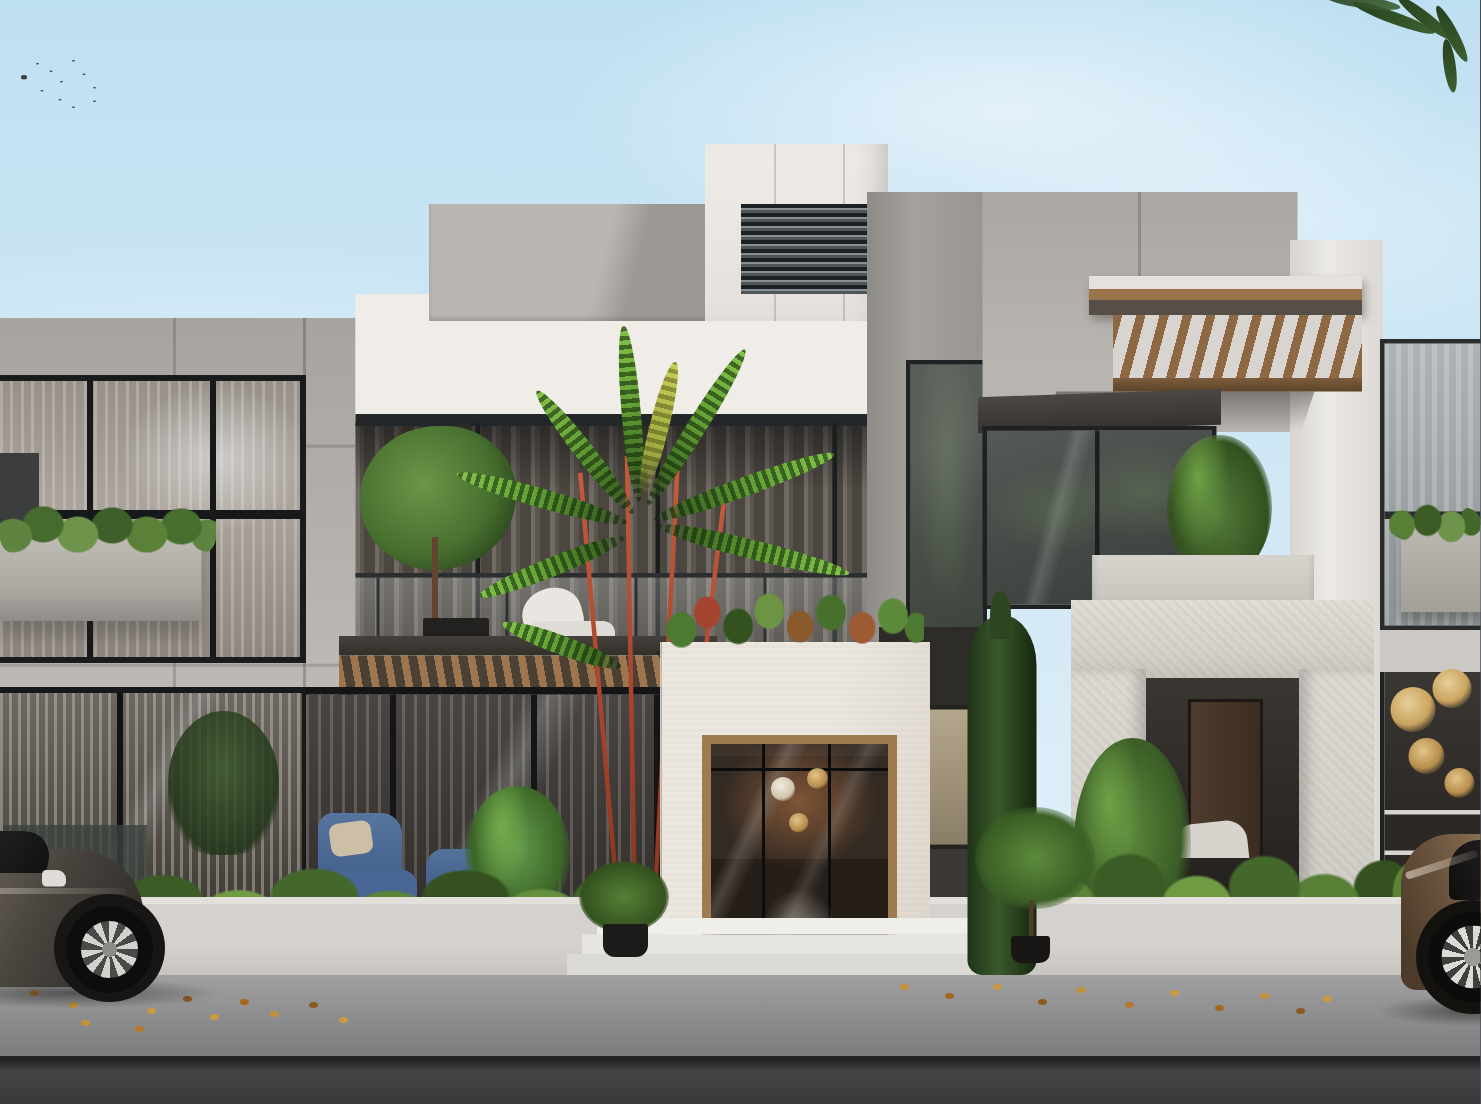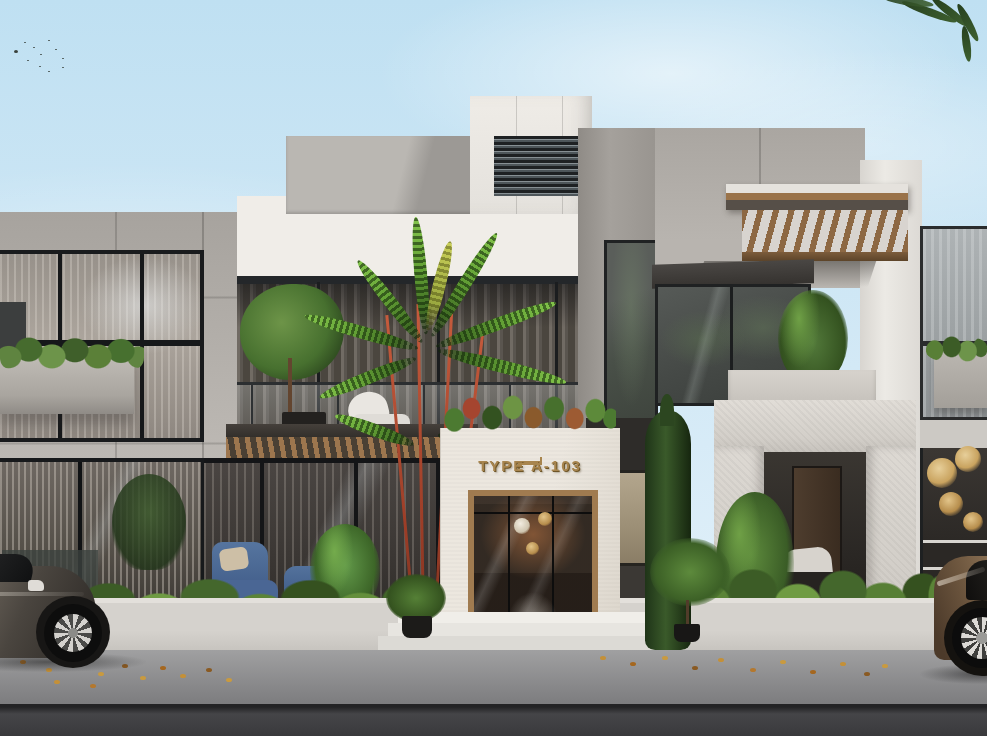--- a/index.html
+++ b/index.html
@@ -496,25 +496,20 @@
     <span class="palm-pot"></span>
   </div>
 
   <div class="shrubs-left"></div>
   <div class="shrubs-right"></div>
   <div class="shrubs-far-right"></div>
   <div class="sidewalk"></div>
 
   <div class="entrance"></div>
   <div class="entrance-plants"></div>
-  <div class="entrance-sign">
-    <span class="sign-line-left"></span>
-    <span class="sign-text">TYPE A-103</span>
-    <span class="sign-line-right"></span>
-  </div>
   <div class="entrance-door">
     <span class="door-orb-white"></span>
     <span class="door-orb-gold1"></span>
     <span class="door-orb-gold2"></span>
     <span class="door-floor-glow"></span>
   </div>
   <div class="steps">
     <span class="step-1"></span>
     <span class="step-2"></span>
     <span class="step-3"></span>

